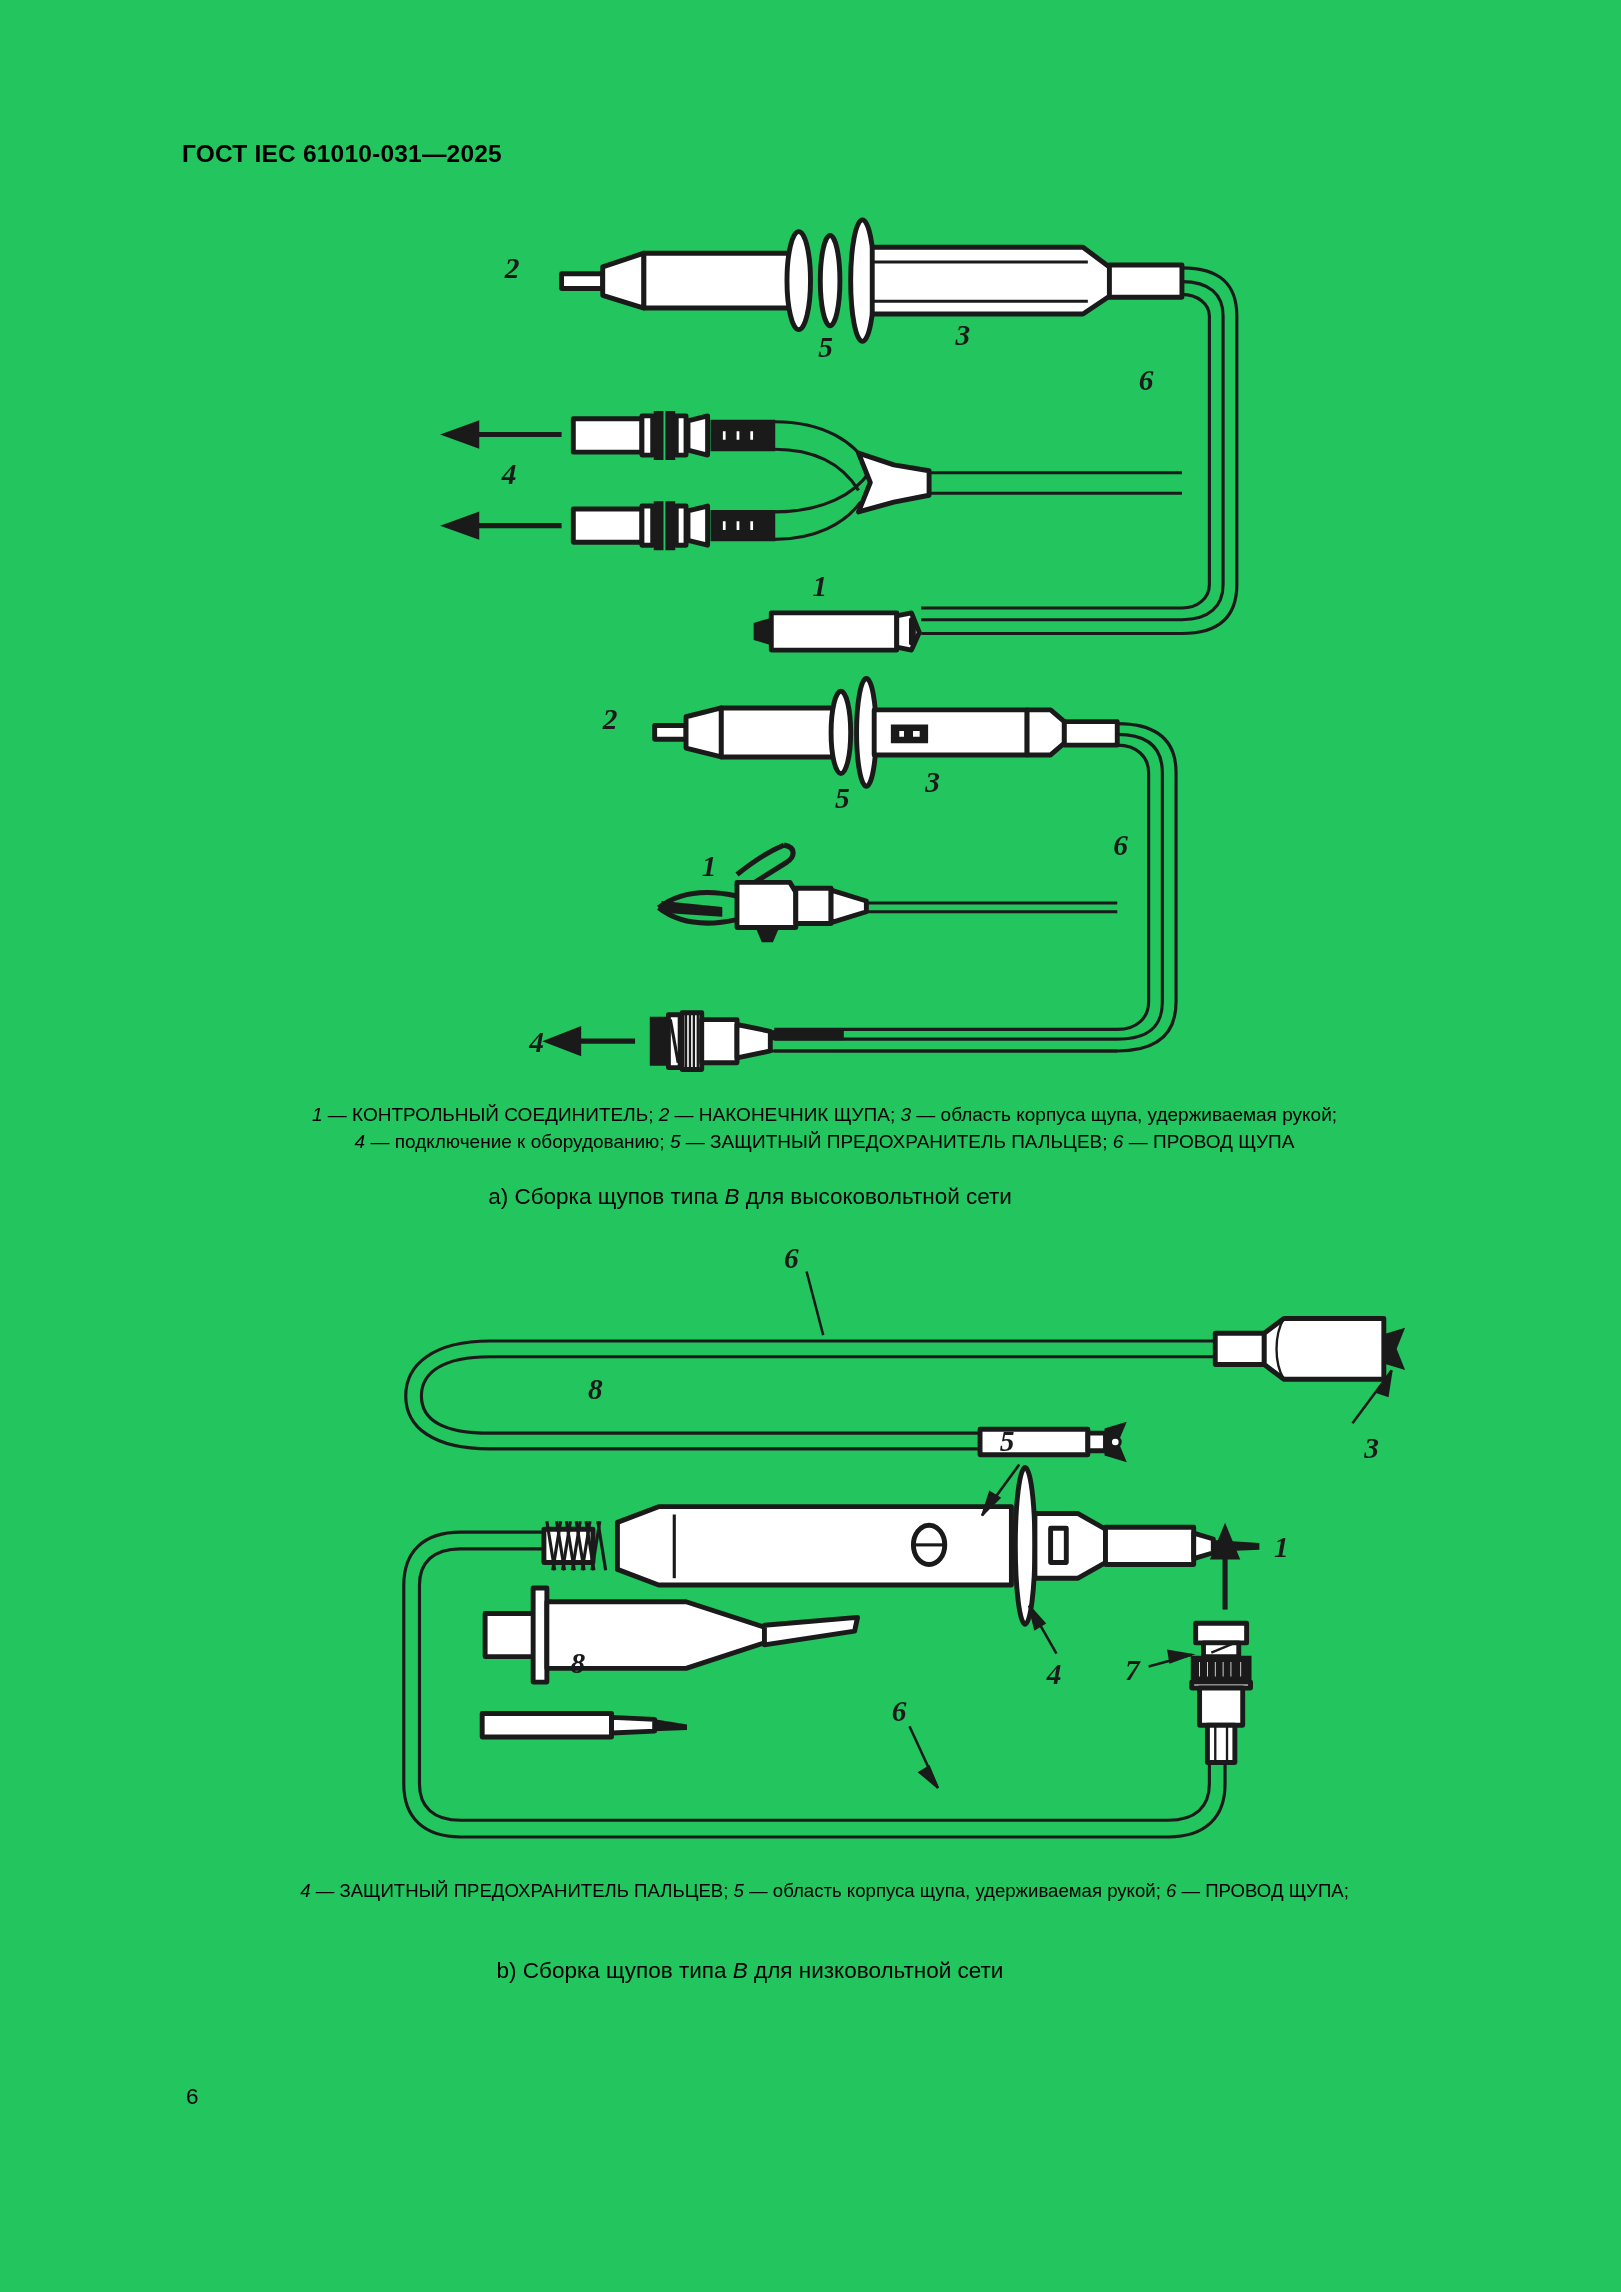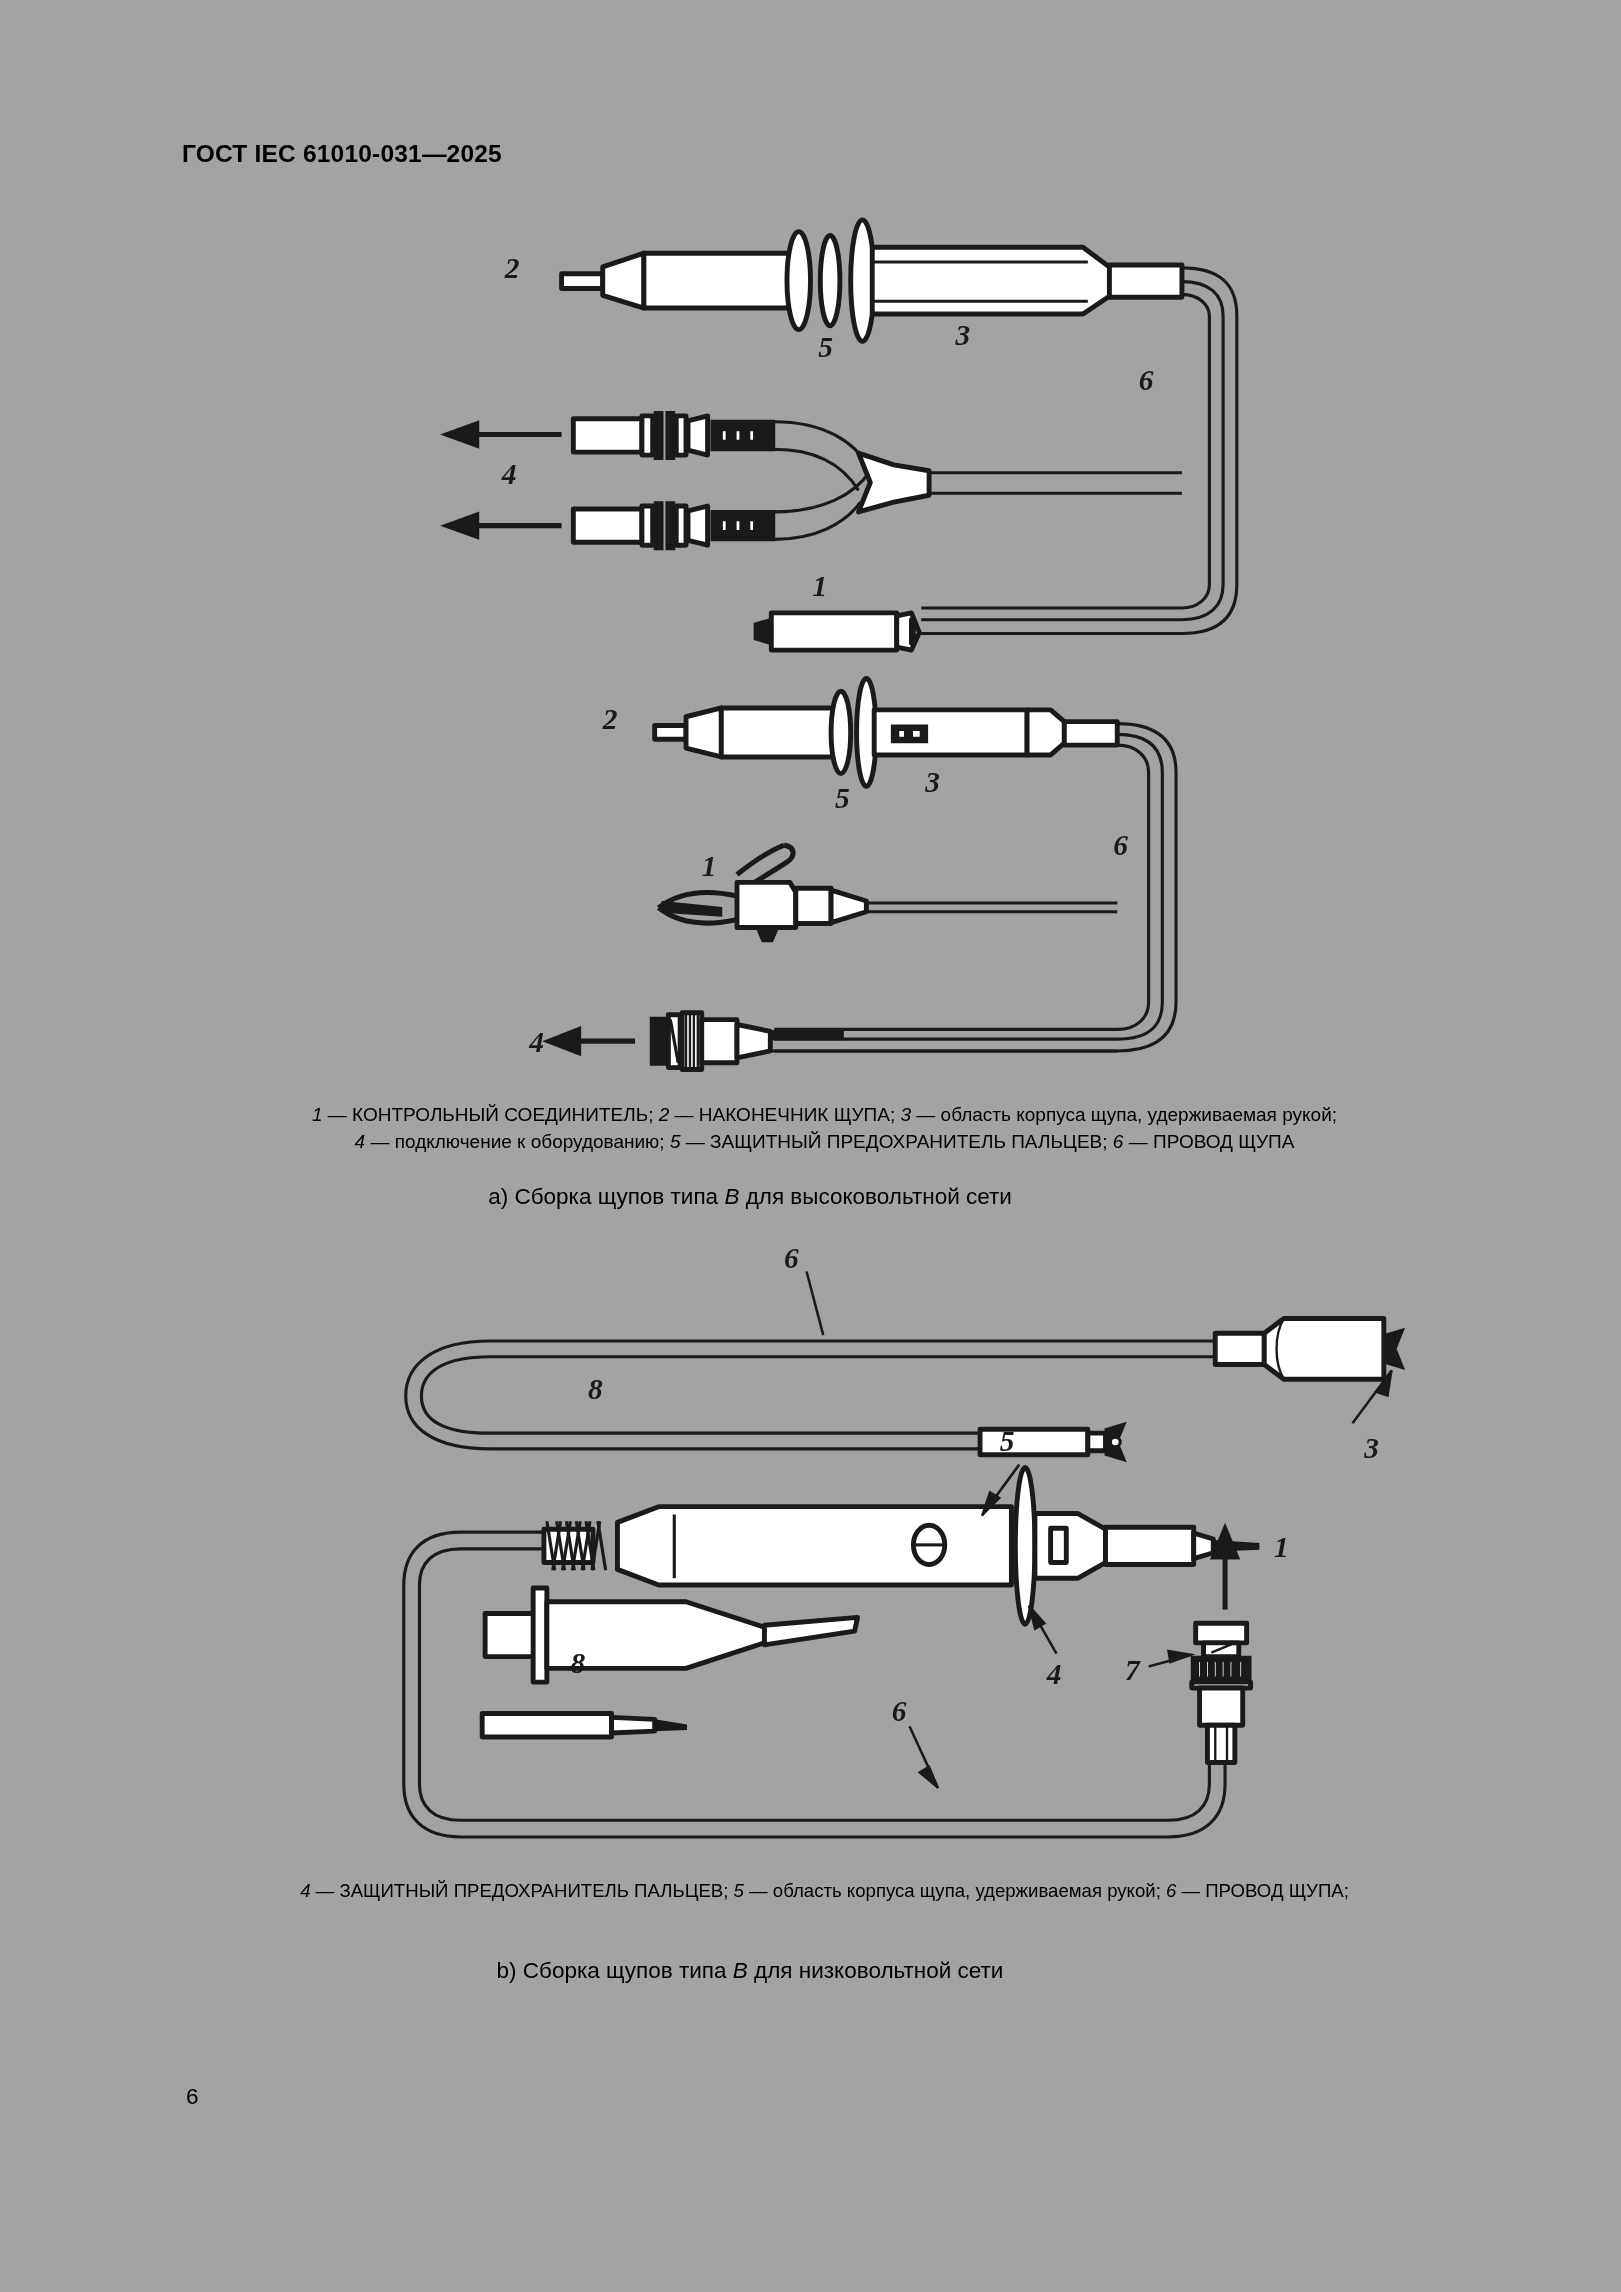--- a/index.html
+++ b/index.html
@@ -8,21 +8,21 @@
     background: #ffffff;
   }
   body {
     font-family: "Liberation Sans", sans-serif;
     color: #000000;
   }
   #page {
     position: relative;
     width: 1621px;
     height: 2293px;
-    background: #a3a3a3;
+    background: #22c55e;
     overflow: hidden;
   }
   .doc-header {
     position: absolute;
     left: 182px;
     top: 140px;
     font-size: 24.5px;
     font-weight: bold;
     letter-spacing: 0.2px;
     white-space: nowrap;

